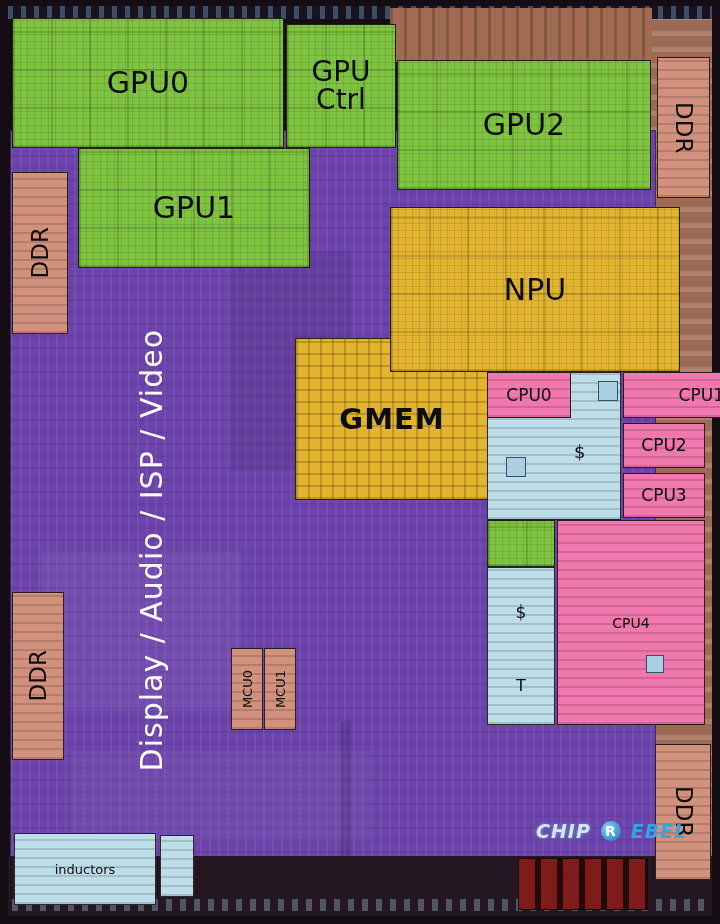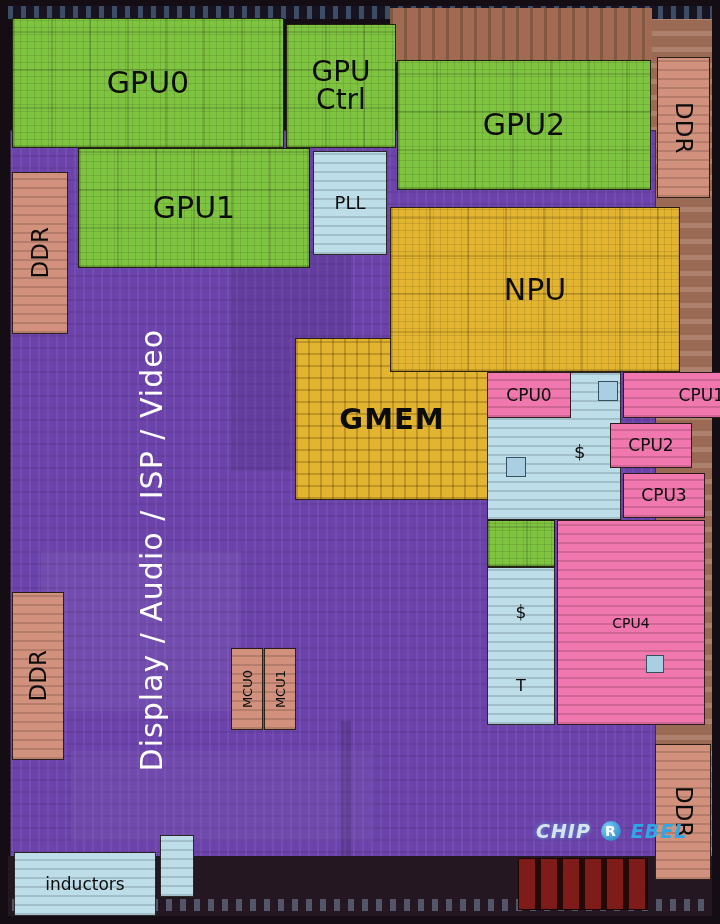--- a/index.html
+++ b/index.html
@@ -112,23 +112,20 @@
     <span>GPU</span>
     <span>Ctrl</span>
   </div>
   <div class="blk green tex-grid" style="left:397px;top:60px;width:254px;height:130px;font-size:30px;">
     <span>GPU2</span>
   </div>
   <div class="blk green tex-grid" style="left:78px;top:148px;width:232px;height:120px;font-size:30px;">
     <span>GPU1</span>
   </div>
 
-  <div class="blk blue tex-lines" style="left:313px;top:151px;width:74px;height:104px;font-size:18px;">
-    <span>PLL</span>
-  </div>
 
   <div class="blk gold tex-macro" style="left:295px;top:338px;width:194px;height:162px;font-size:29px;font-weight:bold;letter-spacing:1px;">
     <span>GMEM</span>
   </div>
   <div class="blk gold tex-grid" style="left:390px;top:207px;width:290px;height:165px;font-size:30px;">
     <span>NPU</span>
   </div>
 
   <div class="blk tan tex-lines" style="left:12px;top:172px;width:56px;height:162px;font-size:23px;">
     <span class="vup">DDR</span>
@@ -147,21 +144,21 @@
     <span class="abs" style="left:86px;top:70px;font-size:18px;">$</span>
     <div class="mini-sram" style="left:110px;top:8px;"></div>
     <div class="mini-sram" style="left:18px;top:84px;"></div>
   </div>
   <div class="blk pink tex-lines" style="left:487px;top:372px;width:84px;height:46px;font-size:17px;">
     <span>CPU0</span>
   </div>
   <div class="blk pink tex-lines" style="left:623px;top:372px;width:102px;height:46px;font-size:17px;justify-content:flex-end;">
     <span>CPU1</span>
   </div>
-  <div class="blk pink tex-lines" style="left:610px;top:423px;width:82px;height:45px;font-size:17px;">
+  <div class="blk pink tex-lines" style="left:623px;top:423px;width:82px;height:45px;font-size:17px;">
     <span>CPU2</span>
   </div>
   <div class="blk pink tex-lines" style="left:623px;top:473px;width:82px;height:45px;font-size:17px;">
     <span>CPU3</span>
   </div>
 
   <div class="blk green tex-grid" style="left:487px;top:520px;width:68px;height:47px;"></div>
   <div class="blk blue tex-lines" style="left:487px;top:567px;width:68px;height:158px;">
     <span class="abs" style="left:0;right:0;top:36px;font-size:17px;">$</span>
     <span class="abs" style="left:0;right:0;top:110px;font-size:16px;">T</span>
@@ -171,21 +168,21 @@
     <div class="mini-sram" style="left:88px;top:134px;width:18px;height:18px;"></div>
   </div>
 
   <div class="blk tan tex-lines" style="left:231px;top:648px;width:32px;height:82px;font-size:13px;">
     <span class="vup">MCU0</span>
   </div>
   <div class="blk tan tex-lines" style="left:264px;top:648px;width:32px;height:82px;font-size:13px;">
     <span class="vup">MCU1</span>
   </div>
 
-  <div class="blk blue tex-lines" style="left:14px;top:833px;width:142px;height:64px;font-size:17px;margin-top:19px;">
+  <div class="blk blue tex-lines" style="left:14px;top:833px;width:142px;height:72px;font-size:13px;">
     <span>inductors</span>
   </div>
   <div class="blk blue tex-lines" style="left:160px;top:835px;width:34px;height:62px;"></div>
 
   <div class="abs" style="left:120px;top:300px;width:62px;height:500px;display:flex;align-items:center;justify-content:center;">
     <span class="vup" style="color:#ffffff;font-size:30px;letter-spacing:1px;white-space:nowrap;">Display / Audio / ISP / Video</span>
   </div>
 
   <div class="abs wm" style="left:536px;top:818px;height:26px;">
     <span class="wm-chip">CHIP</span>

